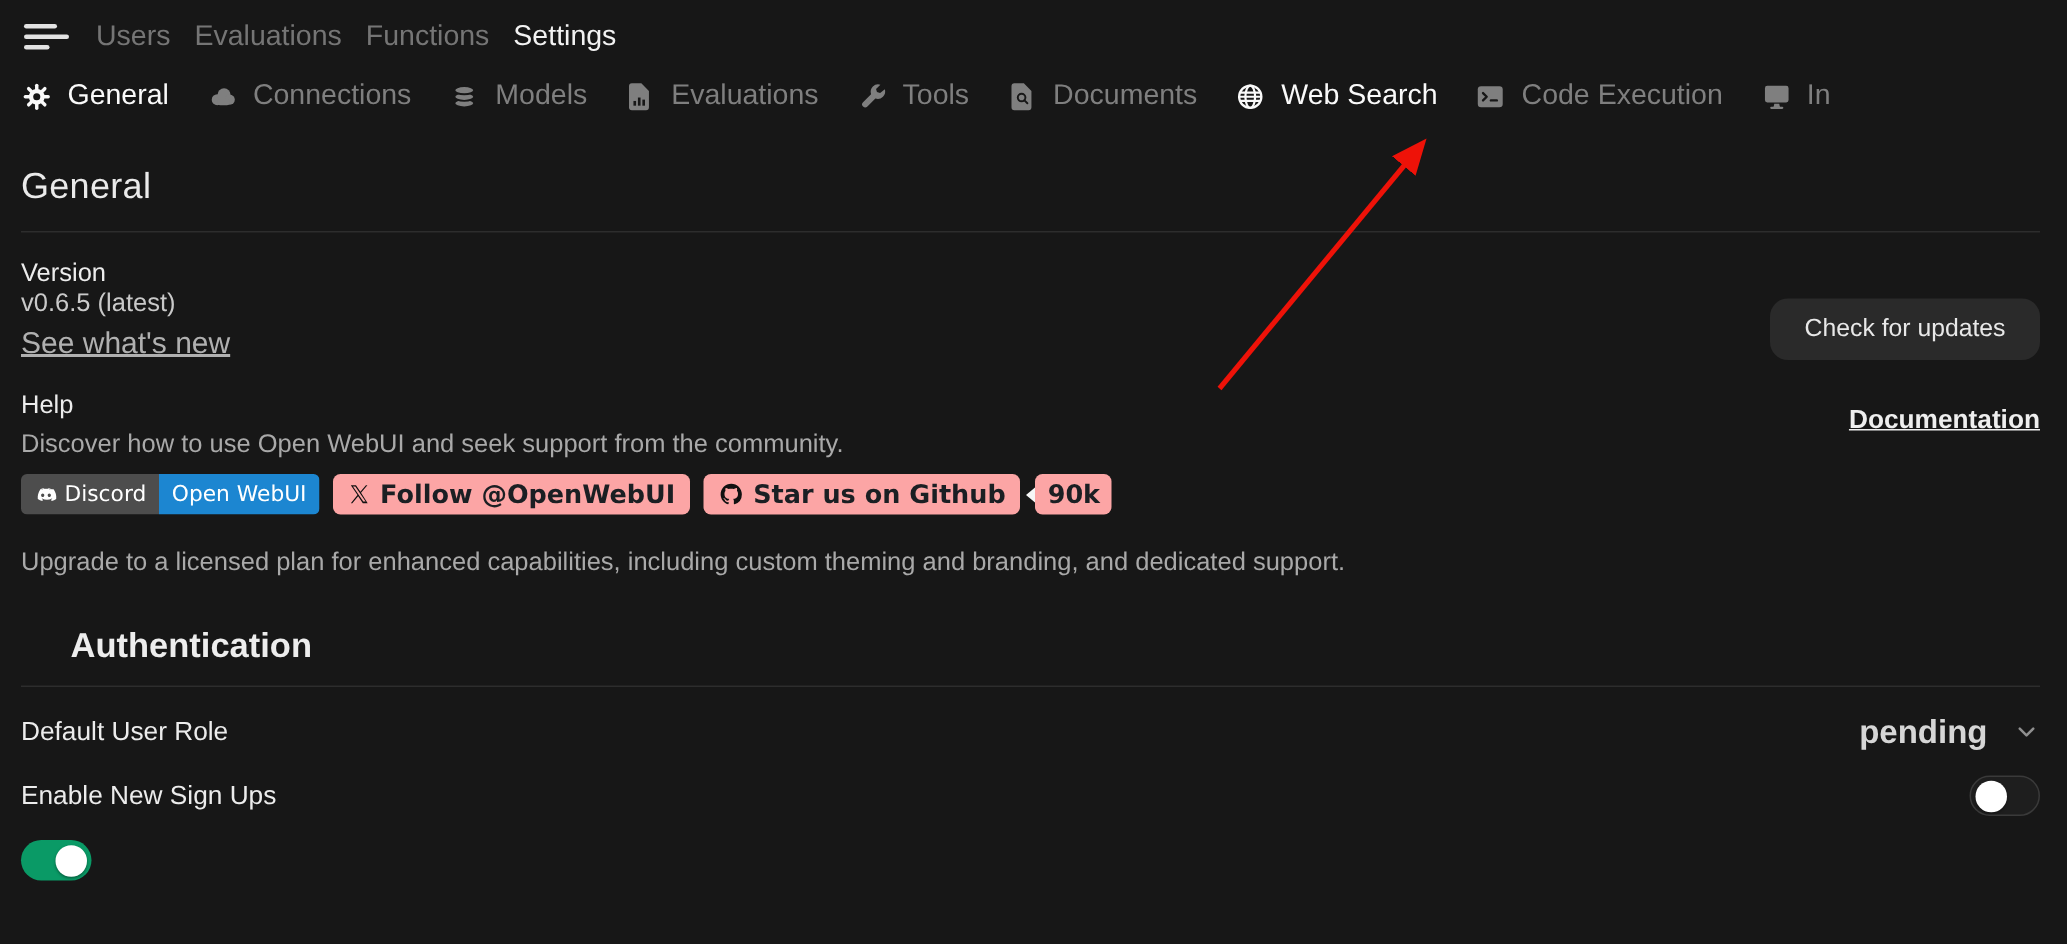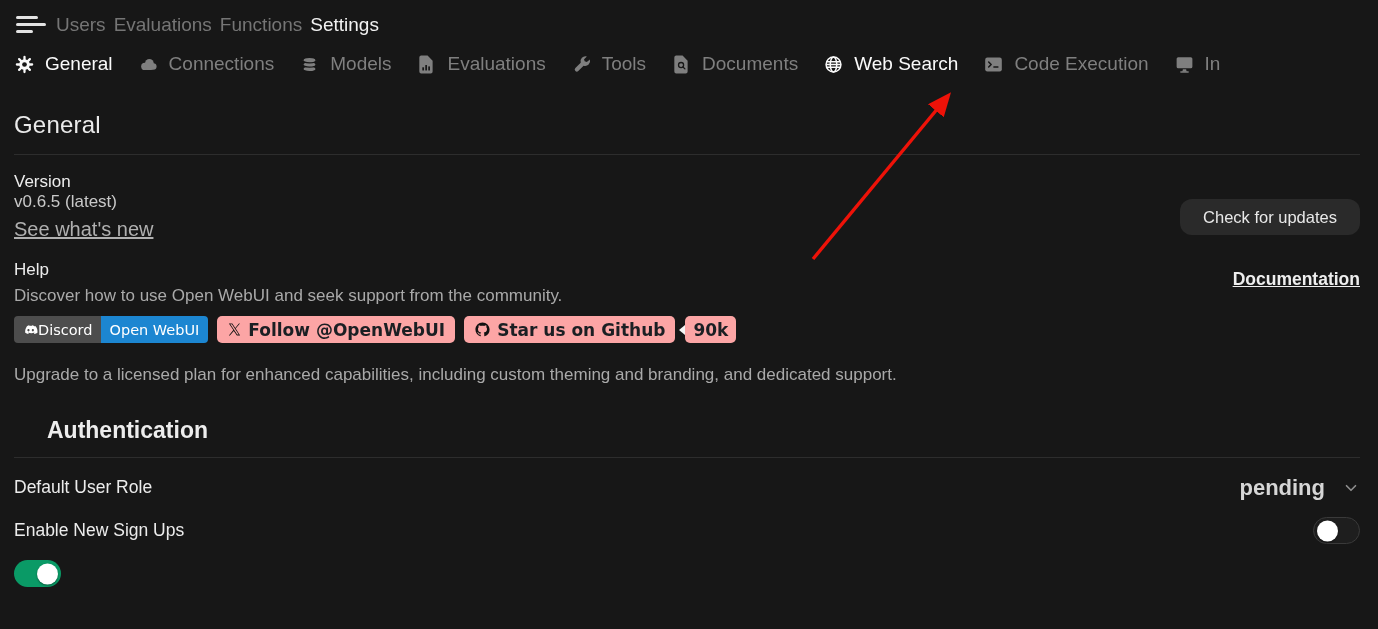--- a/index.html
+++ b/index.html
@@ -8,21 +8,21 @@
     background: var(--background, #171717);
     font-family: "Liberation Sans", sans-serif;
     color: #ececec;
     overflow: hidden;
     position: relative;
   }
   .icon { display:inline-block; vertical-align:middle; flex:0 0 auto; }
 
   
   .topnav {
-    display:flex; align-items:center; gap:8px;
+    display:flex; align-items:center; gap:16px;
     padding:13px 14px 6px 14px;
     font-size:19px; font-weight:500;
   }
   .topnav .nav-item { color:#757575; cursor:pointer; }
   .topnav .nav-item.active { color:#f2f2f2; }
   .menu-btn { display:flex; flex-direction:column; gap:4px; padding:3px 2px; cursor:pointer; }
   .menu-btn span { display:block; height:3px; border-radius:2px; background:#e3e3e3; }
   .menu-btn .l1{width:22px;} .menu-btn .l2{width:30px;} .menu-btn .l3{width:17px;}
 
   
@@ -42,31 +42,31 @@
 
   .section-label { font-size:17px; font-weight:500; color:#ececec; }
   .muted { color:#a9a9a9; font-size:17px; }
 
   .version-section { margin-top:17px; display:flex; justify-content:space-between; align-items:flex-start; }
   .version-value { margin-top:0; color:#c9c9c9; font-size:17px; }
   .whats-new { display:inline-block; margin-top:6px; color:#b0b0b0; font-size:20px; text-decoration:underline; cursor:pointer; }
   .check-btn {
     margin-top:27px; background:#2a2a2a; color:#e8e8e8; border:none;
     font-family:inherit; font-size:16.5px; font-weight:500;
-    padding:0 23px; height:36px; border-radius:12px; cursor:pointer;
+    padding:0 23px; height:41px; border-radius:12px; cursor:pointer;
   }
 
   .help-section { margin-top:19px; display:flex; justify-content:space-between; align-items:flex-start; }
   .help-desc { margin-top:6px; }
   .doc-link { margin-top:9px; display:inline-block; color:#eeeeee; font-size:17.5px; font-weight:600; text-decoration:underline; cursor:pointer; }
 
   
   .badges { display:flex; align-items:center; margin-top:10px; height:27px; font-family:"DejaVu Sans", sans-serif; }
   .badge-discord { display:flex; height:27px; border-radius:4px; overflow:hidden; font-size:14.5px; cursor:pointer; }
-  .badge-discord .left { background:var(--badge-gray,#4d4d4d); color:#fff; display:flex; align-items:center; padding:0 8px; }
+  .badge-discord .left { background:var(--badge-gray,#4d4d4d); color:#fff; display:flex; align-items:center; gap:5px; padding:0 8px; }
   .badge-discord .right { background:var(--badge-blue,#1c86d1); color:#fff; display:flex; align-items:center; padding:0 9px; }
   .badge-light {
     background:#fca5a5; color:#1b1f23; border-radius:5px; height:27px;
     display:flex; align-items:center; gap:6px; padding:0 10px;
     font-size:17px; font-weight:700; margin-left:9px; cursor:pointer;
   }
   .badge-count { position:relative; margin-left:10px; padding:0 8px; }
   .badge-count::before {
     content:""; position:absolute; left:-6px; top:50%; transform:translateY(-50%);
     border-top:5px solid transparent; border-bottom:5px solid transparent;

